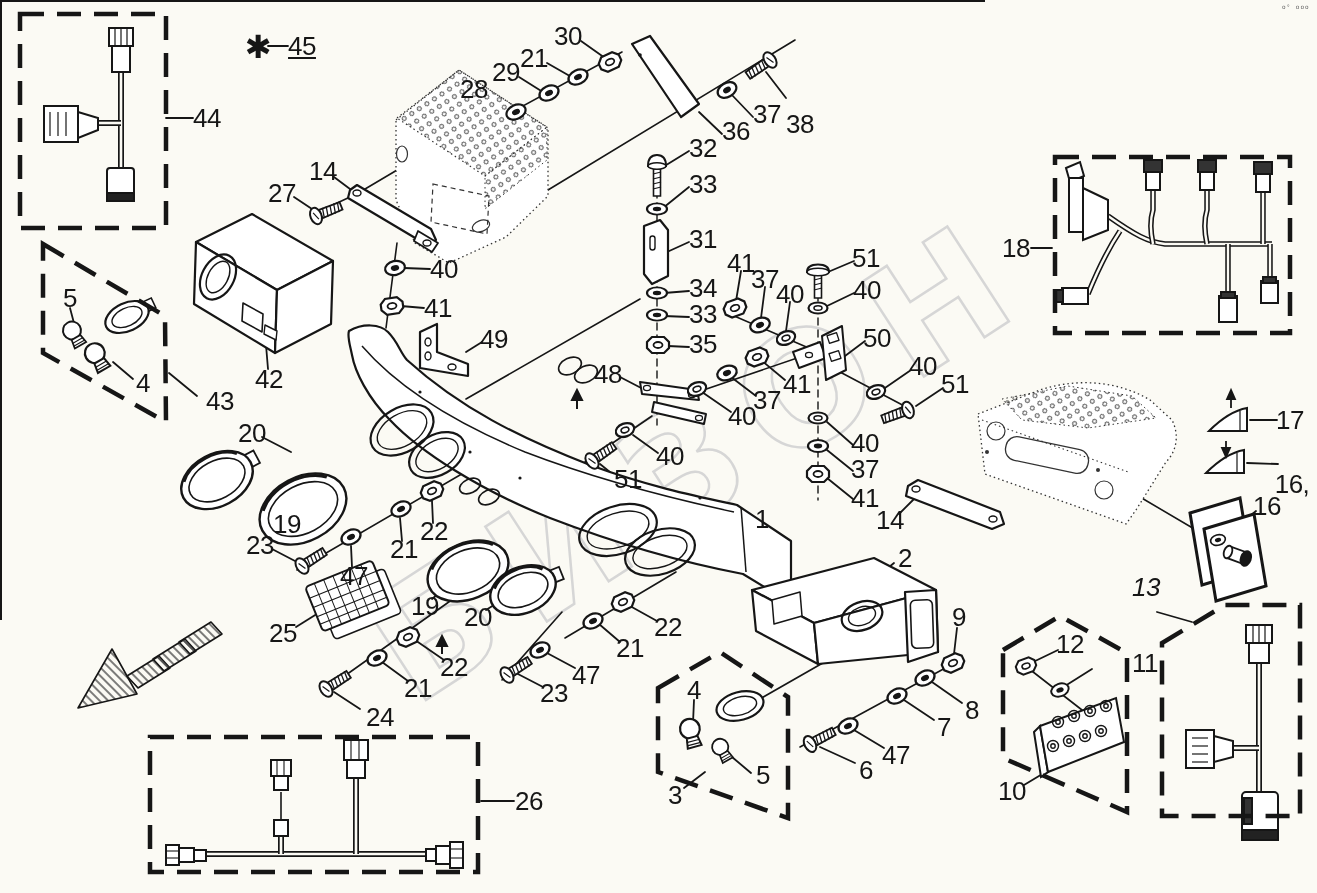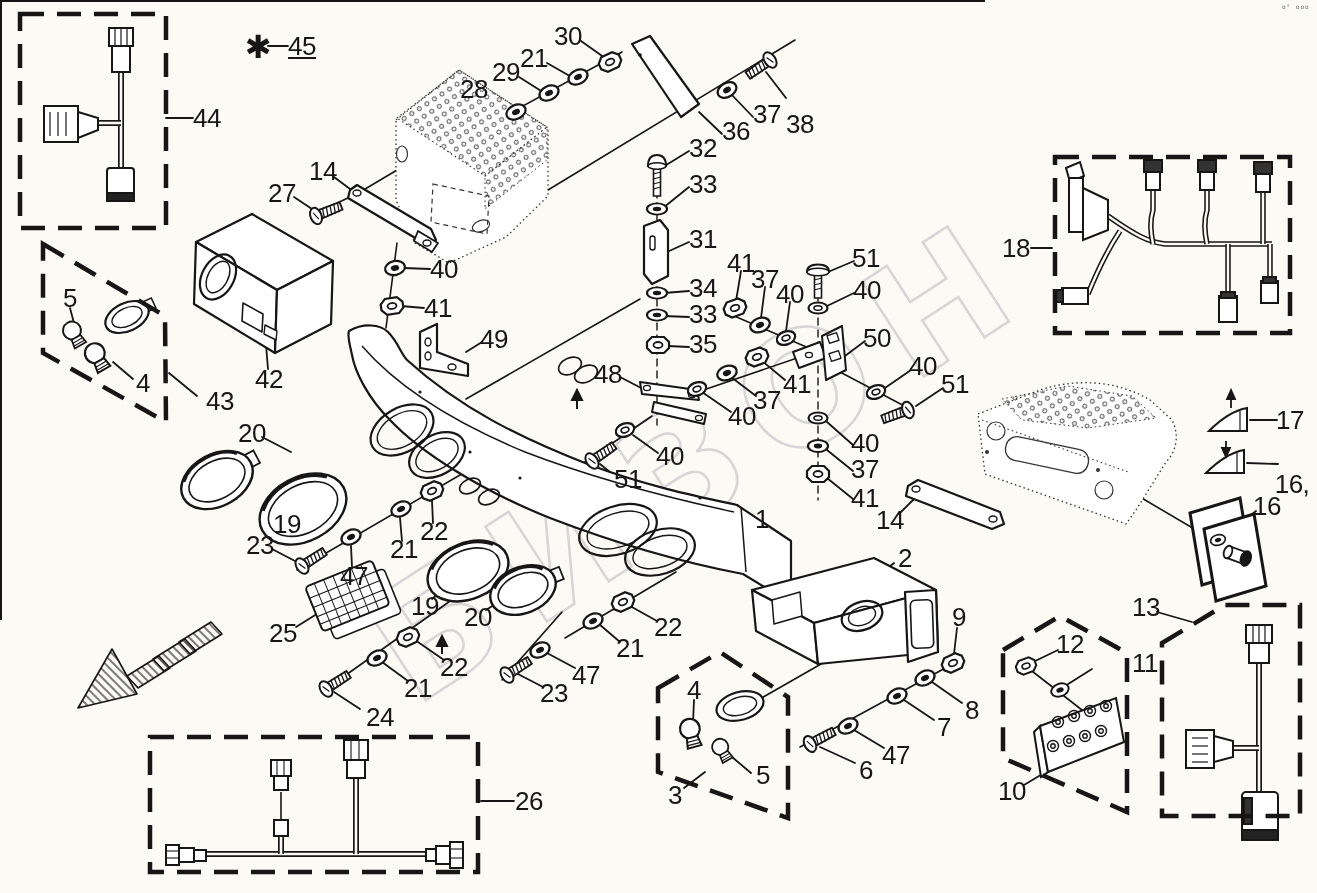--- a/index.html
+++ b/index.html
@@ -650,21 +650,21 @@
       <div class="plabel" style="left: 494px; top: 339px;">49</div>
       <div class="plabel" style="left: 762px; top: 519px;">1</div>
       <div class="plabel" style="left: 269px; top: 379px;">42</div>
       <div class="plabel" style="left: 209px; top: 401px; margin-left: 11px;">43</div>
       <div class="plabel" style="left: 70px; top: 298px;">5</div>
       <div class="plabel" style="left: 143px; top: 383px;">4</div>
       <div class="plabel" style="left: 1016px; top: 248px;">18</div>
       <div class="plabel" style="left: 1290px; top: 420px;">17</div>
       <div class="plabel" style="left: 1292px; top: 464px; margin-top: 20px;">16,</div>
       <div class="plabel" style="left: 1267px; top: 506px;">16</div>
-      <div class="plabel" style="left: 1146px; top: 607px;">13</div>
+      <div class="plabel" style="left: 1146px; top: 587px; font-style: italic;">13</div>
       <div class="plabel" style="left: 1070px; top: 644px;">12</div>
       <div class="plabel" style="left: 1145px; top: 663px;">11</div>
       <div class="plabel" style="left: 1012px; top: 791px;">10</div>
       <div class="plabel" style="left: 905px; top: 558px;">2</div>
       <div class="plabel" style="left: 959px; top: 617px;">9</div>
       <div class="plabel" style="left: 972px; top: 710px;">8</div>
       <div class="plabel" style="left: 944px; top: 727px;">7</div>
       <div class="plabel" style="left: 896px; top: 755px;">47</div>
       <div class="plabel" style="left: 866px; top: 770px;">6</div>
       <div class="plabel" style="left: 694px; top: 690px;">4</div>

